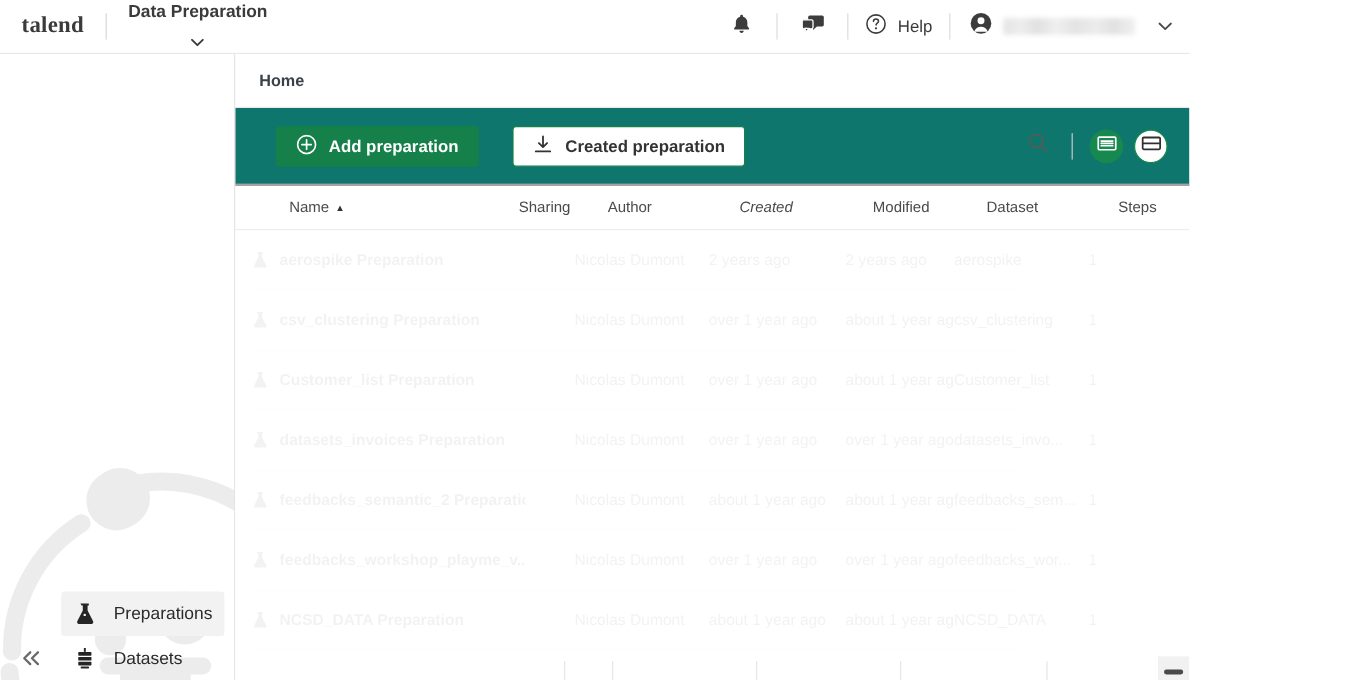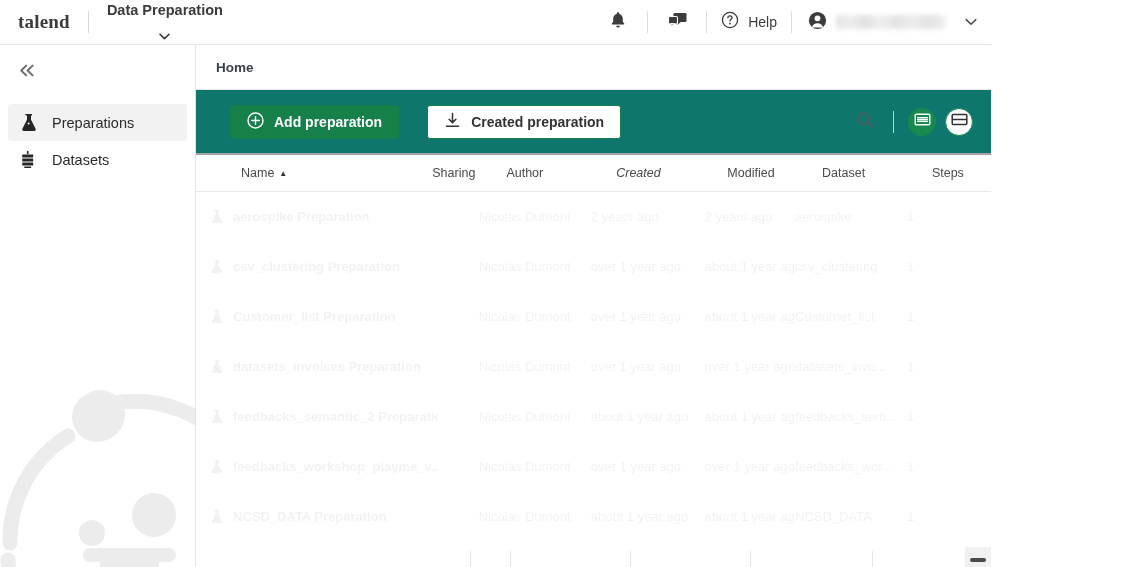--- a/index.html
+++ b/index.html
@@ -48,21 +48,21 @@
 
   
   .body { flex: 1 1 auto; display: flex; min-height: 0; position: relative; }
 
   
   .sidebar {
     width: 196px; min-width: 196px;
     background: #ffffff;
     border-right: 1px solid #e4e4e4;
     position: relative; overflow: hidden;
-    display: flex; flex-direction: column;
+    display: flex; flex-direction: row; align-items: flex-end;
   }
   .collapse-btn {
     width: 34px; height: 34px; margin: 10px 0 0 10px;
     display: flex; align-items: center; justify-content: center;
     color: #666; cursor: pointer; font-size: 17px;
   }
   .nav { margin-top: 15px; padding: 0 8px; position: relative; z-index: 3; }
   .nav-item {
     display: flex; align-items: center; gap: 14px;
     height: 37px; padding: 0 10px; border-radius: 3px;

